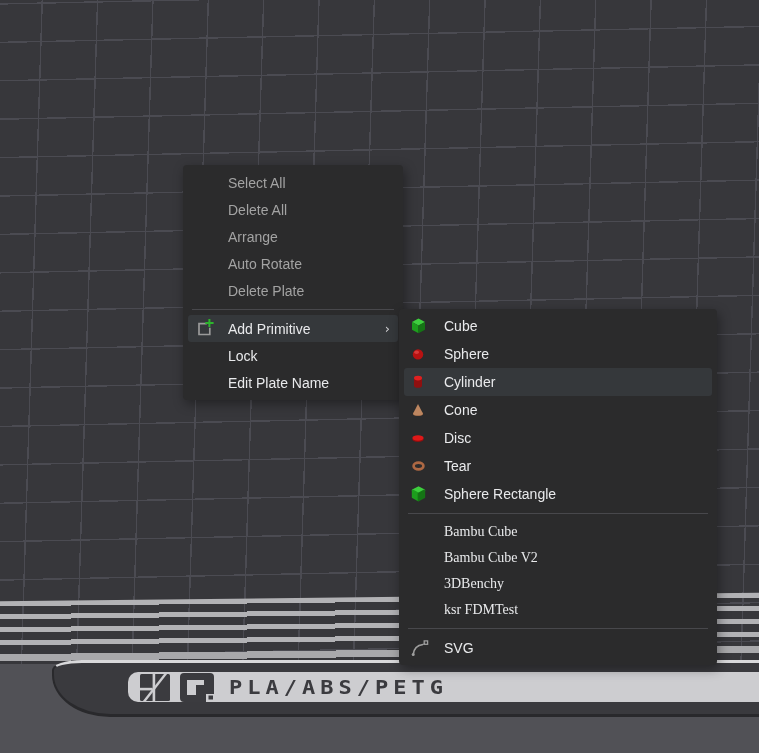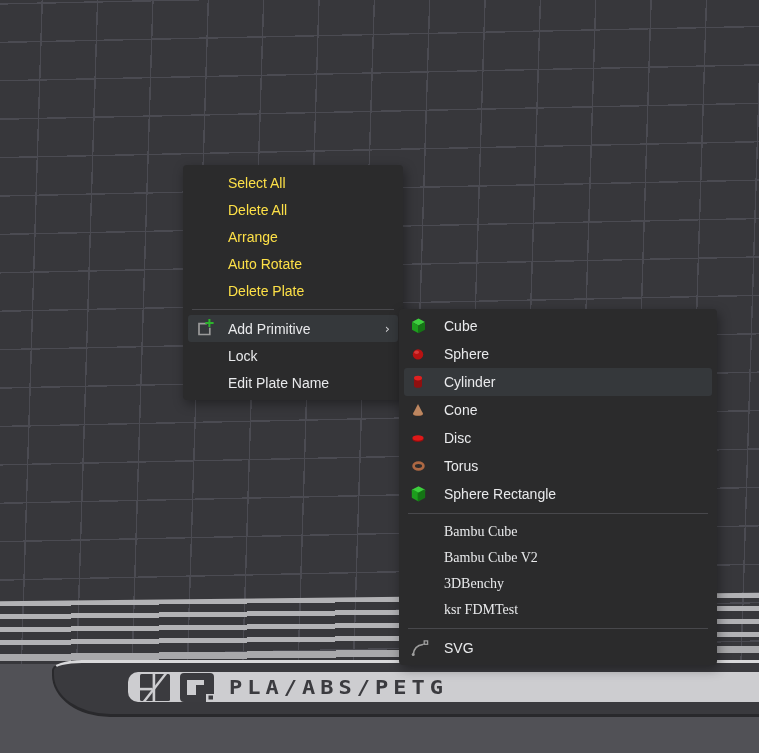--- a/index.html
+++ b/index.html
@@ -65,21 +65,21 @@
   .main-menu{left:183px;top:165px;width:220px;padding:4px 0;}
   .sub-menu{left:399px;top:309px;width:318px;padding:3px 0;}
   .menu-row{
     position:relative;display:flex;align-items:center;
     height:26px;margin:0 5px;padding:0 8px 0 40px;border-radius:3px;cursor:default;
     box-sizing:border-box;
   }
   .main-menu .menu-row{height:27px;}
   .sub-menu .menu-row{height:28px;}
   .sub-menu .menu-row.no-icon{height:26px;font-family:Liberation Serif, serif;}
-  .menu-row.disabled{color:#fde047;}
+  .menu-row.disabled{color:#a3a3a3;}
   .menu-row.highlight{background:#35383b;}
   .mi-icon{position:absolute;left:6px;top:50%;transform:translateY(-50%);display:flex;}
   .mi-label{flex:1 1 auto;white-space:nowrap;overflow:hidden;}
   .mi-arrow{flex:0 0 auto;color:#cfcfd2;font-size:13px;margin-left:8px;font-family:"DejaVu Sans",sans-serif;}
   .menu-sep{height:1px;background:#48484c;margin:5px 9px;}
 </style>
 </head>
 <body>
 
 <div class="scene">
@@ -188,21 +188,21 @@
           </svg>
         </span>
         <span class="mi-label">Disc</span>
       </div>
       <div class="menu-row">
         <span class="mi-icon">
           <svg width="17" height="16" viewBox="0 0 17 16" xmlns="http://www.w3.org/2000/svg">
             <ellipse cx="8.5" cy="8" rx="4.9" ry="3.3" fill="none" stroke="#ad6843" stroke-width="2.7"></ellipse>
           </svg>
         </span>
-        <span class="mi-label">Torus</span>
+        <span class="mi-label">Tear</span>
       </div>
       <div class="menu-row">
         <span class="mi-icon">
           <svg width="17" height="17" viewBox="0 0 17 17" xmlns="http://www.w3.org/2000/svg">
             <polygon points="8.5,1.6 14.4,4.8 8.5,8 2.6,4.8" fill="#3ecf3e" stroke="#3ecf3e" stroke-width="1.6" stroke-linejoin="round"></polygon>
        <polygon points="2.6,4.8 8.5,8 8.5,15 2.6,11.8" fill="#1d9e1d" stroke="#1d9e1d" stroke-width="1.6" stroke-linejoin="round"></polygon>
        <polygon points="14.4,4.8 8.5,8 8.5,15 14.4,11.8" fill="#157415" stroke="#157415" stroke-width="1.6" stroke-linejoin="round"></polygon>
           </svg>
         </span>
         <span class="mi-label">Sphere Rectangle</span>

